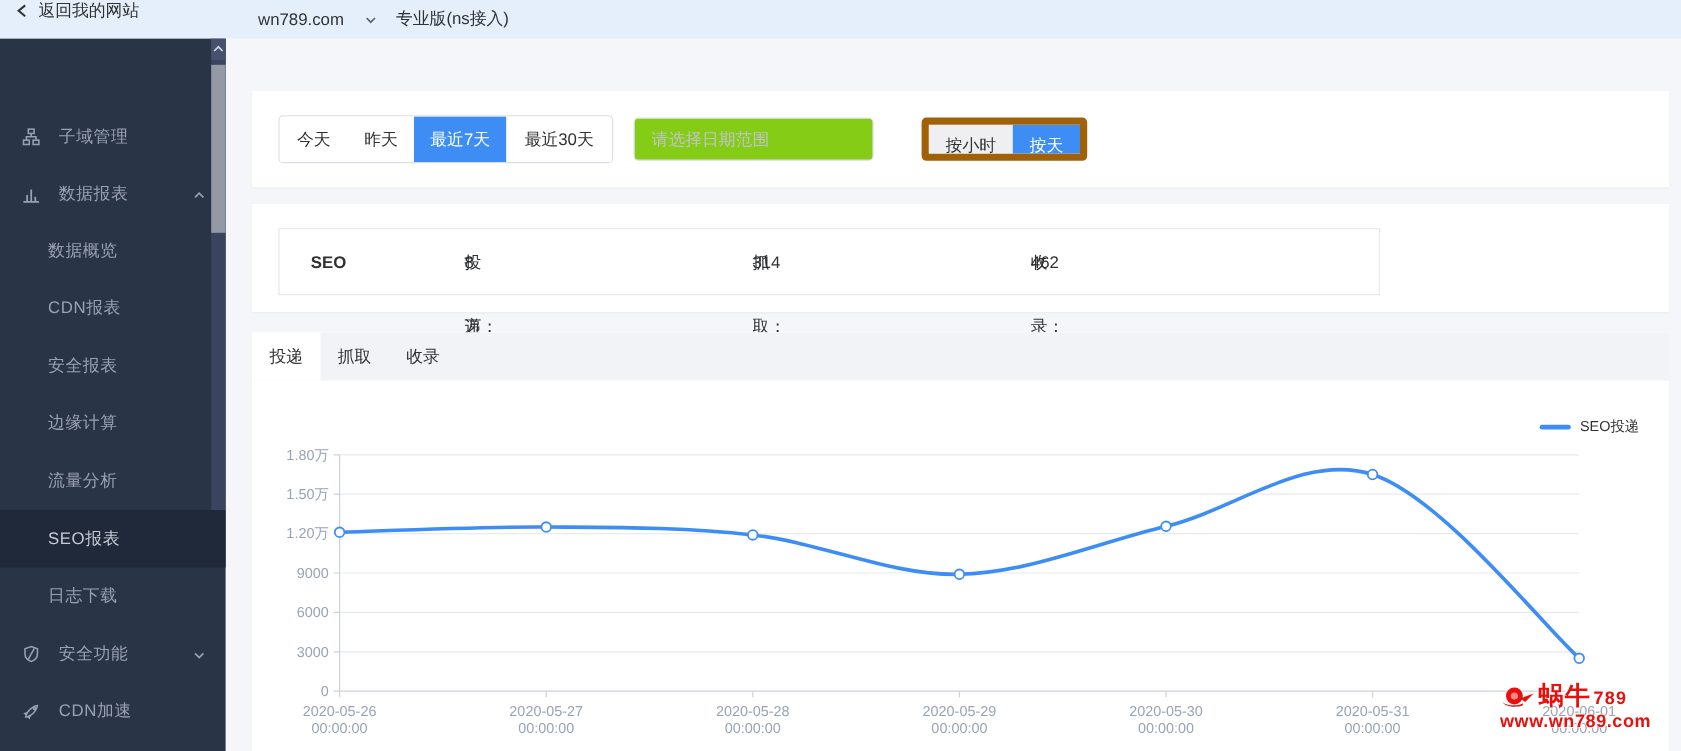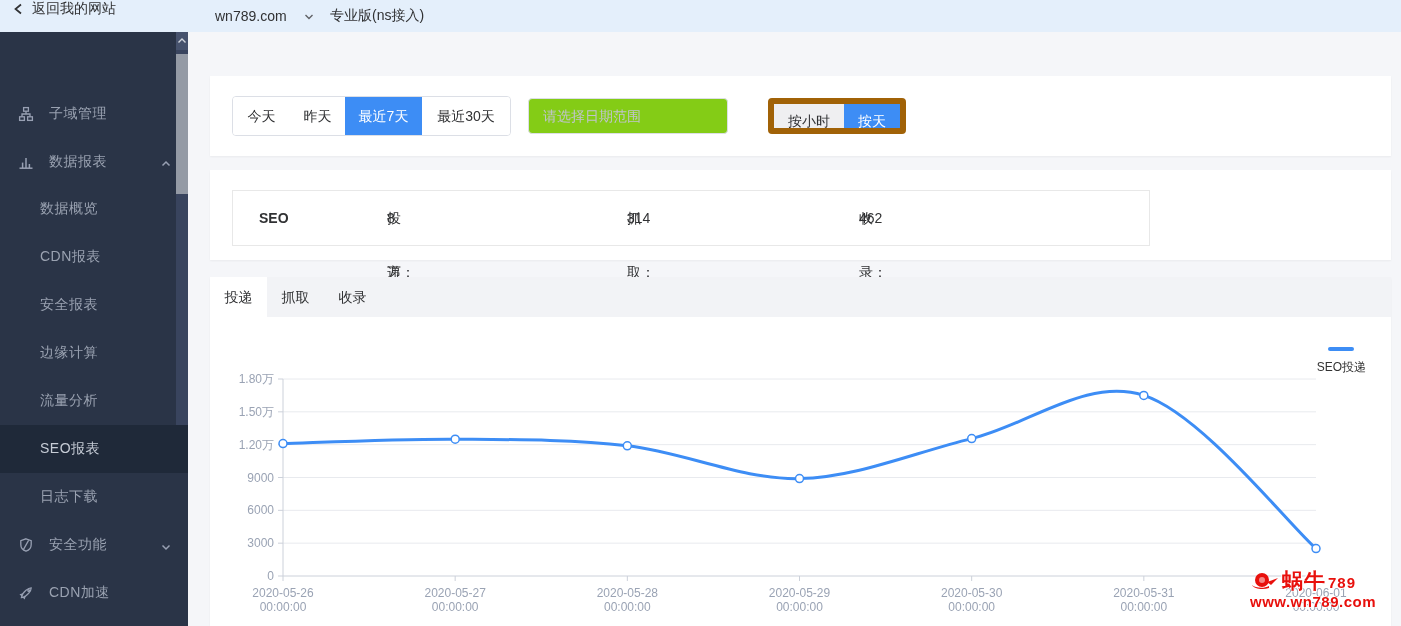--- a/index.html
+++ b/index.html
@@ -51,21 +51,21 @@
   
   .stats-box { position:absolute; left:22px; top:20px; width:918px; height:56px; border:1px solid #e8e8e8; }
   .stats-box span { position:absolute; top:0; line-height:54px; font-size:14px; color:#303133; }
   .stat-title { left:26px; font-weight:bold; }
   .stat-0 { left:154px; } .stat-1 { left:394px; } .stat-2 { left:626px; }
 
   
   .tabstrip { position:absolute; left:0; top:0; width:1181px; height:40px; background:#f2f3f6; display:flex; }
   .tab { width:57px; height:40px; line-height:40px; text-align:center; font-size:14px; color:#303133; cursor:pointer; }
   .tab.active { background:#fff; }
-  .legend { position:absolute; top:70px; right:25px; display:flex; align-items:center; gap:8px; cursor:pointer; z-index:2;flex-direction:column; }
+  .legend { position:absolute; top:70px; right:25px; display:flex; align-items:center; gap:8px; cursor:pointer; z-index:2; }
   .legend-marker { width:26px; height:4px; border-radius:2px; background:#3d8df5; }
   .legend-label { font-size:12px; color:#333; }
   .chart-svg { position:absolute; left:0; top:40px; width:1181px; height:309px; z-index:1; }
   .chart-svg text { font-family:"Liberation Sans","DejaVu Sans",sans-serif; }
 
   
   .watermark { position:absolute; left:1040px; top:292px; z-index:3; color:#e8100c; line-height:1; text-shadow:1px 1px 0 rgba(255,255,255,.85), -1px -1px 0 rgba(255,255,255,.85); }
   .wm-line1 { display:flex; align-items:flex-end; gap:2px; font-weight:bold; }
   .wm-brand { font-size:21px; letter-spacing:1px; }
   .wm-num { font-size:15px; padding-bottom:1px; letter-spacing:1px; }

